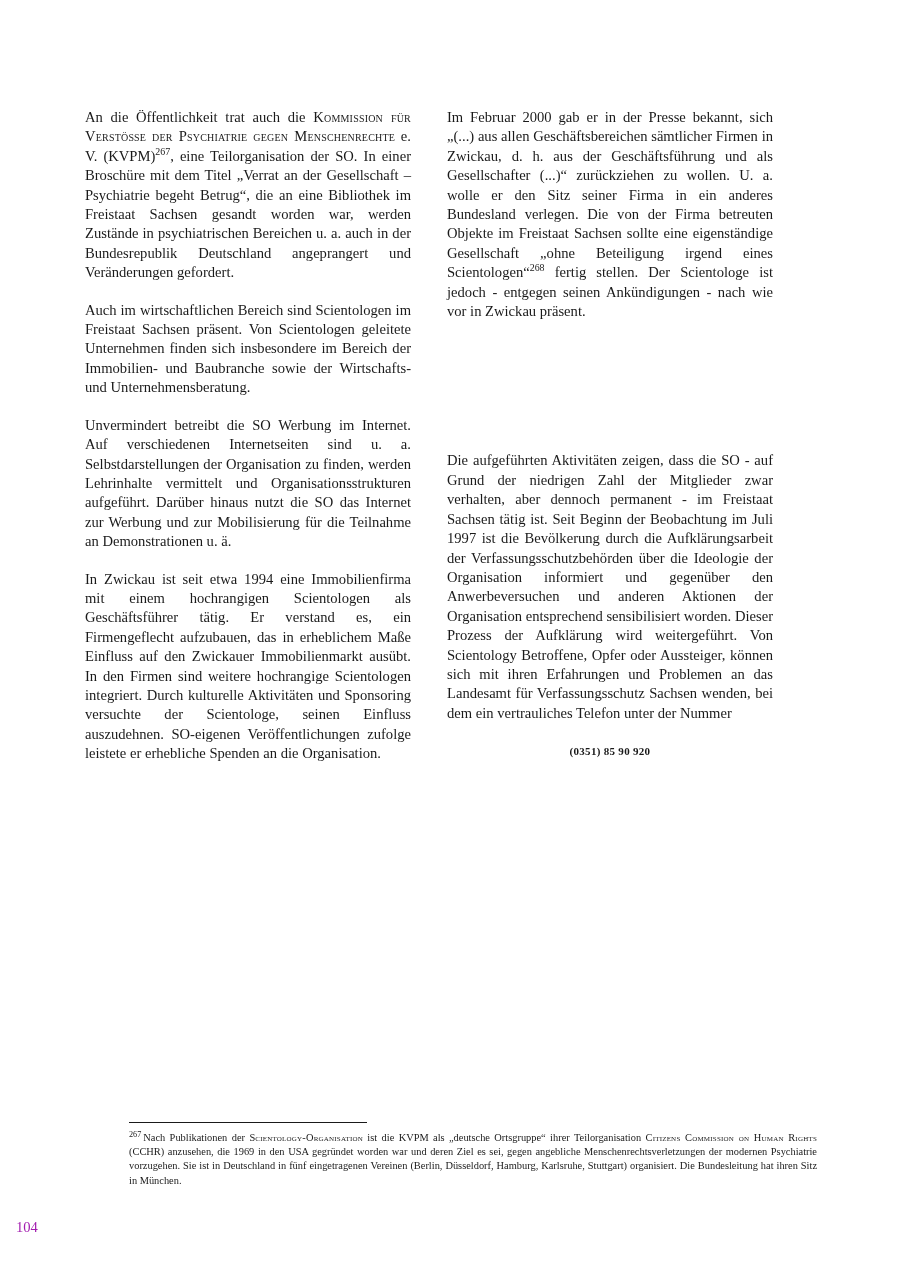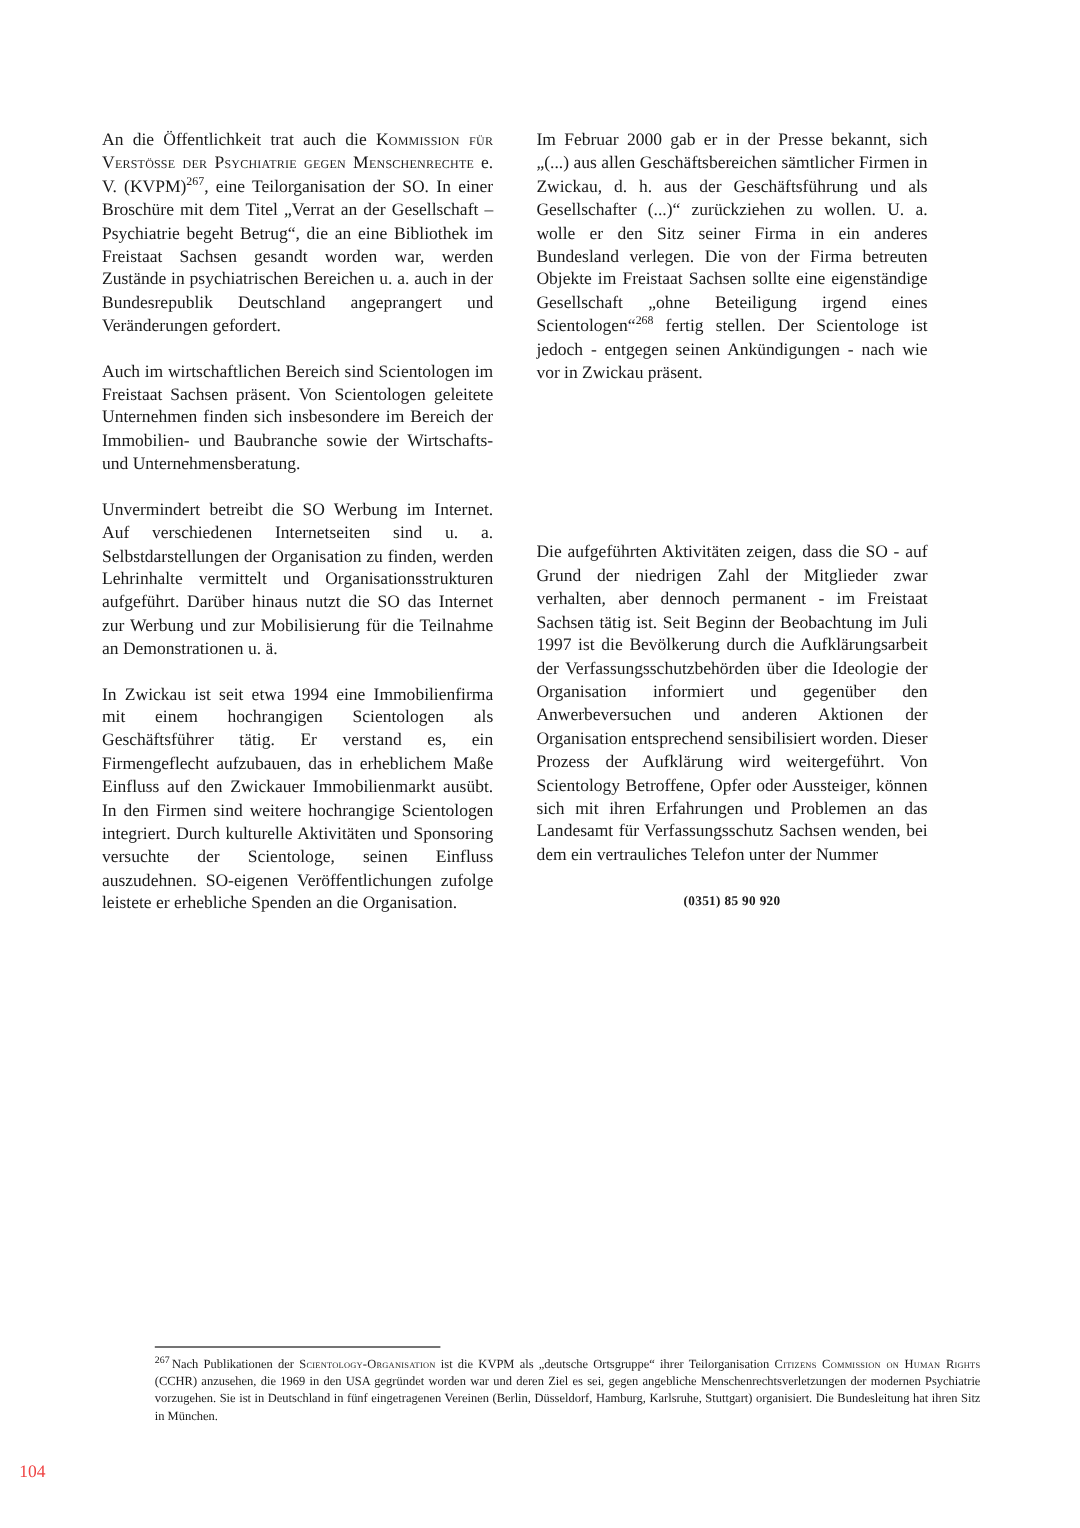--- a/index.html
+++ b/index.html
@@ -85,21 +85,21 @@
     font-size: 8.2px;
     vertical-align: super;
     line-height: 0;
     margin-right: 2px;
   }
   .page-number {
     position: absolute;
     left: 16px;
     top: 1219px;
     font-size: 14.6px;
-    color: #ef4444;
+    color: #a21caf;
   }
 </style>
 </head>
 <body>
 
 <div class="page">
 
   <div class="columns">
 
     <div class="col">

